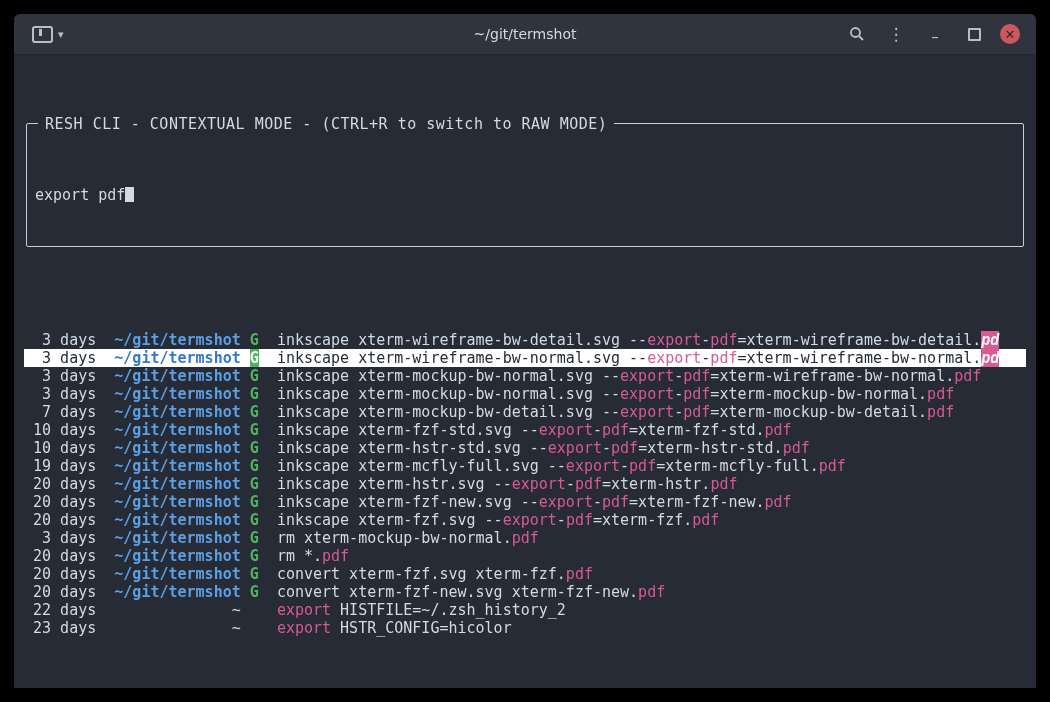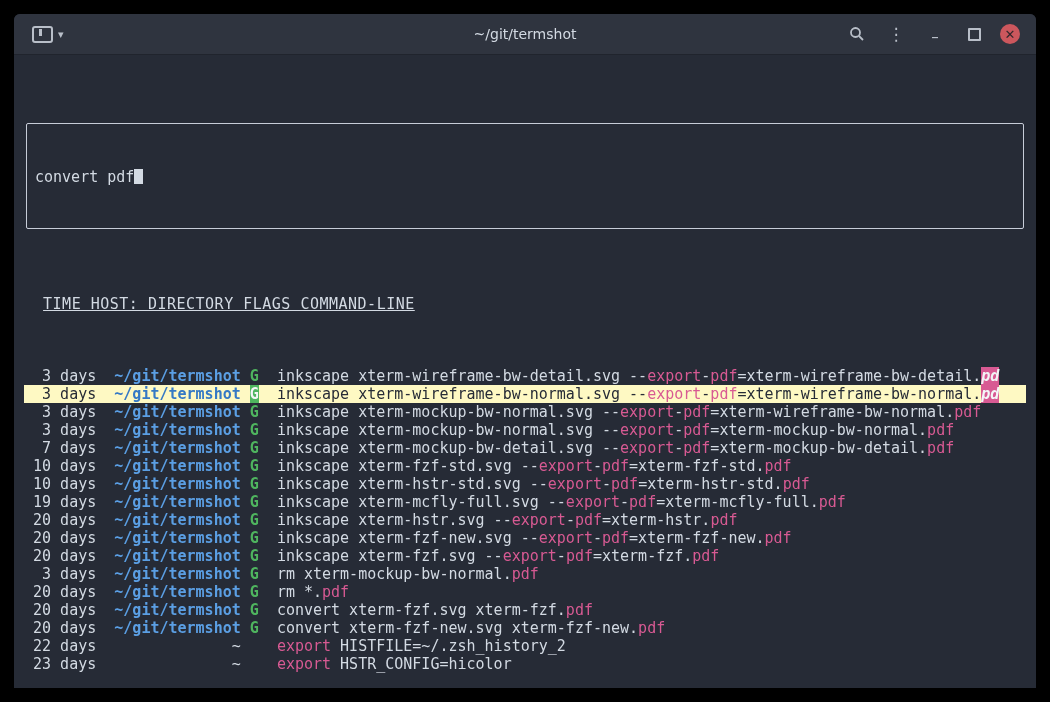--- a/index.html
+++ b/index.html
@@ -68,21 +68,21 @@
   .headerline{height:18px;letter-spacing:.5px;}
   .headerline .u{text-decoration:underline;}
   .rows{}
   .row{height:18px;overflow:hidden;}
   .row span{display:inline;}
   .t{color:inherit;}
   .dir{color:#5b9fe4;font-weight:bold;}
   .flag{color:#4fb55f;font-weight:bold;}
   .m{color:#d85a93;font-weight:normal;}
   .minv{background:#d85a93;color:#f2f3f5;font-weight:bold;font-style:italic;}
-  .row.sel{background:#fef9c3;color:#262b36;}
+  .row.sel{background:#ffffff;color:#262b36;}
   .row.sel .dir{color:#3579c5;}
   .row.sel .flag{background:#4fb55f;color:#f4f6f8;}
   .row.sel .minv{background:#d85a93;color:#f4f6f8;}
 </style>
 </head>
 <body>
 
 <div class="window">
 
   <div class="titlebar">
@@ -111,24 +111,24 @@
       </span>
       <span class="tb-btn close">
         <span>✕</span>
       </span>
     </div>
   </div>
 
   <div class="term">
 
     <div class="searchbox">
-      <div class="queryline"><span>convert pdf</span><span class="cursor"></span></div>
+      <span class="legend">RESH CLI - CONTEXTUAL MODE - (CTRL+R to switch to RAW MODE)</span>
+      <div class="queryline"><span>export pdf</span><span class="cursor"></span></div>
     </div>
 
-    <div class="headerline"><span>  </span><span class="u">TIME HOST: DIRECTORY FLAGS COMMAND-LINE</span></div>
 
     <div class="rows"><div class="row"><span class="t">  3 days </span><span class="dir"> ~/git/termshot</span><span class="t"> </span><span class="flag">G</span><span class="t">  </span><span class="t">inkscape xterm-wireframe-bw-detail.svg --</span><span class="m">export</span><span class="t">-</span><span class="m">pdf</span><span class="t">=xterm-wireframe-bw-detail.</span><span class="minv">pd</span></div><div class="row sel"><span class="t">  3 days </span><span class="dir"> ~/git/termshot</span><span class="t"> </span><span class="flag">G</span><span class="t">  </span><span class="t">inkscape xterm-wireframe-bw-normal.svg --</span><span class="m">export</span><span class="t">-</span><span class="m">pdf</span><span class="t">=xterm-wireframe-bw-normal.</span><span class="minv">pd</span></div><div class="row"><span class="t">  3 days </span><span class="dir"> ~/git/termshot</span><span class="t"> </span><span class="flag">G</span><span class="t">  </span><span class="t">inkscape xterm-mockup-bw-normal.svg --</span><span class="m">export</span><span class="t">-</span><span class="m">pdf</span><span class="t">=xterm-wireframe-bw-normal.</span><span class="m">pdf</span></div><div class="row"><span class="t">  3 days </span><span class="dir"> ~/git/termshot</span><span class="t"> </span><span class="flag">G</span><span class="t">  </span><span class="t">inkscape xterm-mockup-bw-normal.svg --</span><span class="m">export</span><span class="t">-</span><span class="m">pdf</span><span class="t">=xterm-mockup-bw-normal.</span><span class="m">pdf</span></div><div class="row"><span class="t">  7 days </span><span class="dir"> ~/git/termshot</span><span class="t"> </span><span class="flag">G</span><span class="t">  </span><span class="t">inkscape xterm-mockup-bw-detail.svg --</span><span class="m">export</span><span class="t">-</span><span class="m">pdf</span><span class="t">=xterm-mockup-bw-detail.</span><span class="m">pdf</span></div><div class="row"><span class="t"> 10 days </span><span class="dir"> ~/git/termshot</span><span class="t"> </span><span class="flag">G</span><span class="t">  </span><span class="t">inkscape xterm-fzf-std.svg --</span><span class="m">export</span><span class="t">-</span><span class="m">pdf</span><span class="t">=xterm-fzf-std.</span><span class="m">pdf</span></div><div class="row"><span class="t"> 10 days </span><span class="dir"> ~/git/termshot</span><span class="t"> </span><span class="flag">G</span><span class="t">  </span><span class="t">inkscape xterm-hstr-std.svg --</span><span class="m">export</span><span class="t">-</span><span class="m">pdf</span><span class="t">=xterm-hstr-std.</span><span class="m">pdf</span></div><div class="row"><span class="t"> 19 days </span><span class="dir"> ~/git/termshot</span><span class="t"> </span><span class="flag">G</span><span class="t">  </span><span class="t">inkscape xterm-mcfly-full.svg --</span><span class="m">export</span><span class="t">-</span><span class="m">pdf</span><span class="t">=xterm-mcfly-full.</span><span class="m">pdf</span></div><div class="row"><span class="t"> 20 days </span><span class="dir"> ~/git/termshot</span><span class="t"> </span><span class="flag">G</span><span class="t">  </span><span class="t">inkscape xterm-hstr.svg --</span><span class="m">export</span><span class="t">-</span><span class="m">pdf</span><span class="t">=xterm-hstr.</span><span class="m">pdf</span></div><div class="row"><span class="t"> 20 days </span><span class="dir"> ~/git/termshot</span><span class="t"> </span><span class="flag">G</span><span class="t">  </span><span class="t">inkscape xterm-fzf-new.svg --</span><span class="m">export</span><span class="t">-</span><span class="m">pdf</span><span class="t">=xterm-fzf-new.</span><span class="m">pdf</span></div><div class="row"><span class="t"> 20 days </span><span class="dir"> ~/git/termshot</span><span class="t"> </span><span class="flag">G</span><span class="t">  </span><span class="t">inkscape xterm-fzf.svg --</span><span class="m">export</span><span class="t">-</span><span class="m">pdf</span><span class="t">=xterm-fzf.</span><span class="m">pdf</span></div><div class="row"><span class="t">  3 days </span><span class="dir"> ~/git/termshot</span><span class="t"> </span><span class="flag">G</span><span class="t">  </span><span class="t">rm xterm-mockup-bw-normal.</span><span class="m">pdf</span></div><div class="row"><span class="t"> 20 days </span><span class="dir"> ~/git/termshot</span><span class="t"> </span><span class="flag">G</span><span class="t">  </span><span class="t">rm *.</span><span class="m">pdf</span></div><div class="row"><span class="t"> 20 days </span><span class="dir"> ~/git/termshot</span><span class="t"> </span><span class="flag">G</span><span class="t">  </span><span class="t">convert xterm-fzf.svg xterm-fzf.</span><span class="m">pdf</span></div><div class="row"><span class="t"> 20 days </span><span class="dir"> ~/git/termshot</span><span class="t"> </span><span class="flag">G</span><span class="t">  </span><span class="t">convert xterm-fzf-new.svg xterm-fzf-new.</span><span class="m">pdf</span></div><div class="row"><span class="t"> 22 days </span><span class="t">              ~    </span><span class="m">export</span><span class="t"> HISTFILE=~/.zsh_history_2</span></div><div class="row"><span class="t"> 23 days </span><span class="t">              ~    </span><span class="m">export</span><span class="t"> HSTR_CONFIG=hicolor</span></div></div>
 
     
 
     
 
   </div>
 </div>
 

